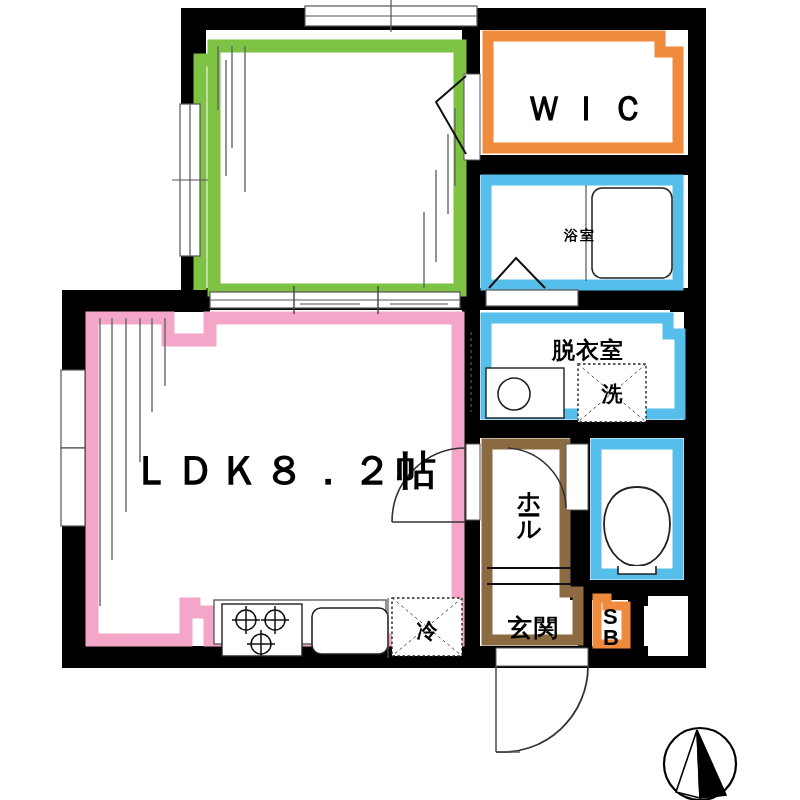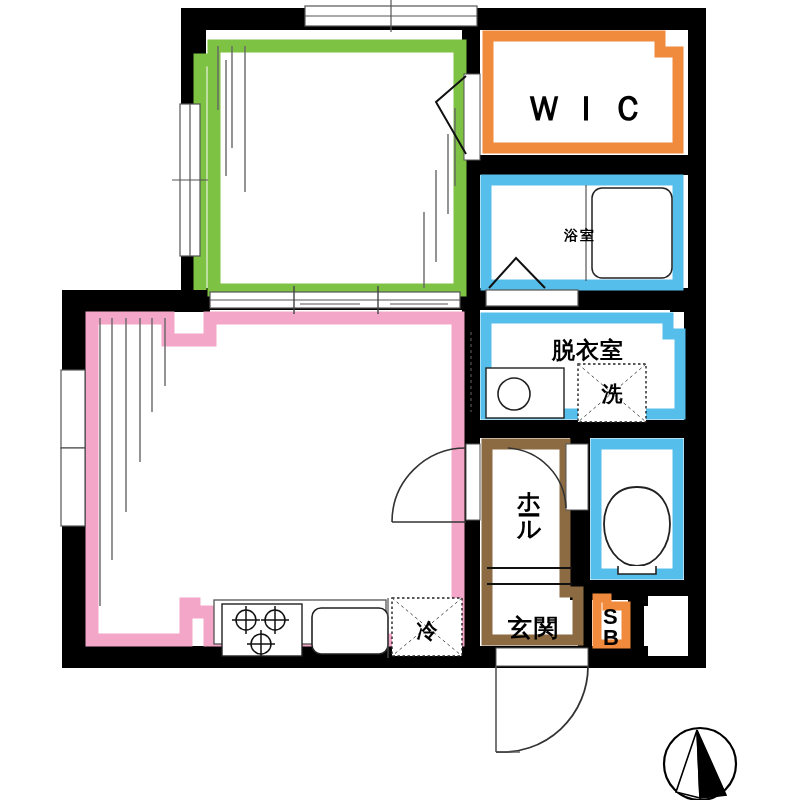--- a/index.html
+++ b/index.html
@@ -294,20 +294,21 @@
 
 
   <div class="room-label lbl-wic" style="left:590px; top:108px;">ＷＩＣ</div>
 
   <div class="room-label lbl-bath" style="left:580px; top:235px;">浴室</div>
 
   <div class="room-label lbl-datsui" style="left:564px; top:350px;margin-left:24px;">脱衣室</div>
 
   <div class="room-label lbl-hall" style="left:529px; top:503px;">ホール</div>
 
+  <div class="room-label lbl-ldk" style="left:286px; top:470px;">ＬＤＫ８．２帖</div>
 
   <div class="room-label lbl-genkan" style="left:534px; top:628px;">玄関</div>
 
   <div class="room-label lbl-sb" style="left:611px; top:628px;"><span>S</span><br><span>B</span></div>
 
   <div class="room-label lbl-sen" style="left:612px; top:393px;">洗</div>
 
   <div class="room-label lbl-rei" style="left:427px; top:630px;">冷</div>
 
 </div>

